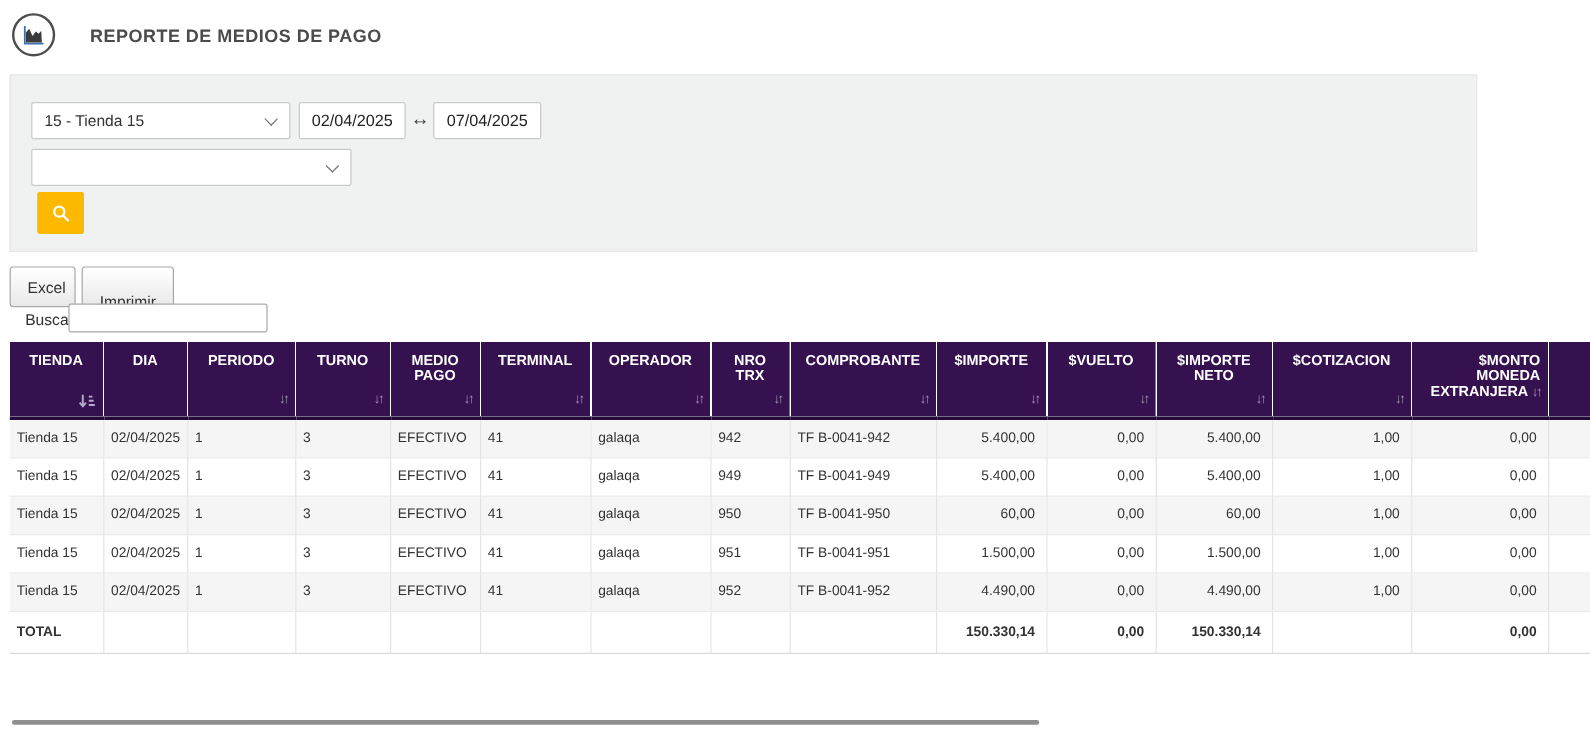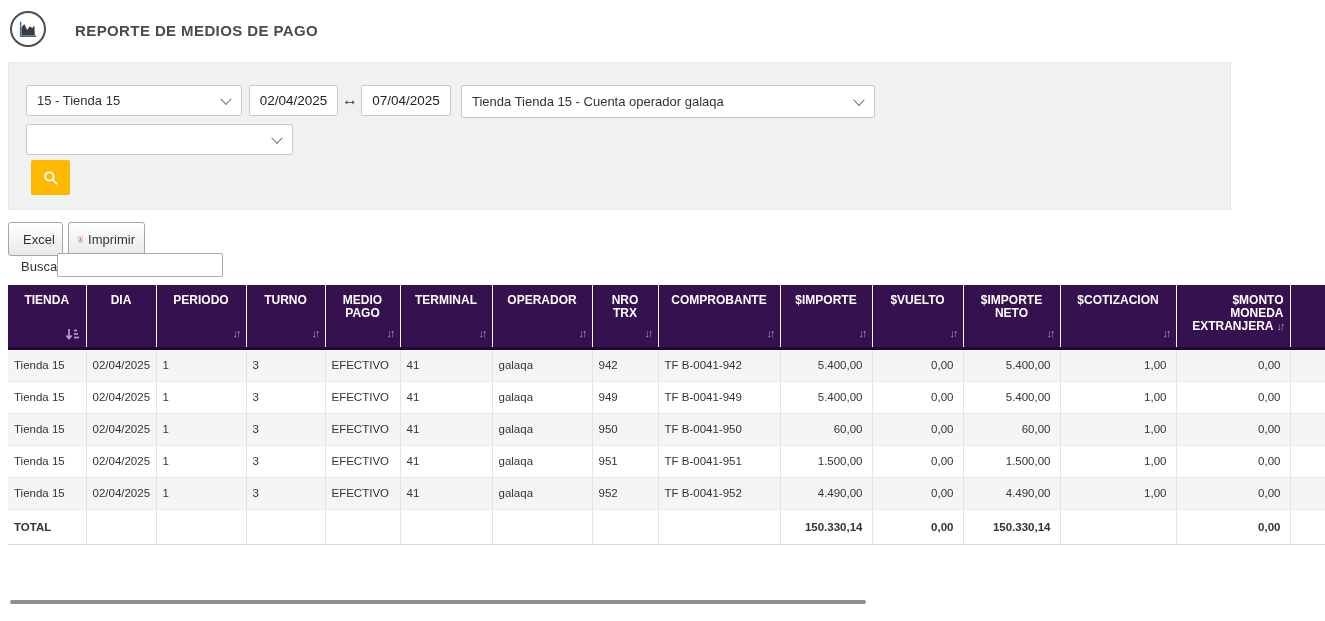--- a/index.html
+++ b/index.html
@@ -94,24 +94,20 @@
     <span>15 - Tienda 15</span>
     <span class="chev"></span>
   </div>
 
   <div class="date-box" style="left:240px;top:22px;">02/04/2025</div>
 
   <span class="date-arrow" style="left:333px;top:28px;">↔</span>
 
   <div class="date-box" style="left:352px;top:22px;width:90px;">07/04/2025</div>
 
-  <div class="sel" style="left:452px;top:22px;width:414px;height:33px;line-height:31px;">
-    <span>Tienda Tienda 15 - Cuenta operador galaqa</span>
-    <span class="chev"></span>
-  </div>
 
   <div class="sel" style="left:17px;top:61px;width:267px;height:31px;">
     <span class="chev"></span>
   </div>
 
   <button class="search-btn">
     <svg width="16" height="16" viewBox="0 0 16 16">
       <circle cx="6.4" cy="6.4" r="4.2" fill="none" stroke="#ffffff" stroke-width="1.9"></circle>
       <line x1="9.6" y1="9.6" x2="13.6" y2="13.6" stroke="#ffffff" stroke-width="1.9" stroke-linecap="round"></line>
     </svg>
@@ -119,21 +115,21 @@
 </div>
 
 <button class="dt-button" style="left:8px;width:55px;">
   <svg width="13" height="15" viewBox="0 0 13 15">
     <rect x="0.8" y="0.8" width="11.4" height="13.4" fill="#ffffff" stroke="#1e7245" stroke-width="1.2" rx="1"></rect>
     <text x="6.5" y="11" font-size="9" font-weight="bold" fill="#1e7245" text-anchor="middle" font-family="Liberation Sans,sans-serif">x</text>
   </svg>
   <span>Excel</span>
 </button>
 
-<button class="dt-button" style="left:68px;width:77px;">
+<button class="dt-button" style="left:68px;width:77px;flex-direction:column;">
   <svg width="13" height="15" viewBox="0 0 13 15">
     <rect x="0.8" y="0.8" width="11.4" height="13.4" fill="#ffffff" stroke="#cc4b37" stroke-width="1.2" rx="1"></rect>
     <text x="6.5" y="11" font-size="9" font-weight="bold" fill="#cc4b37" text-anchor="middle" font-family="Liberation Sans,sans-serif">A</text>
   </svg>
   <span>Imprimir</span>
 </button>
 
 <label class="buscar-label">Buscar</label>
 <input class="buscar-input" value="" style="">
 

